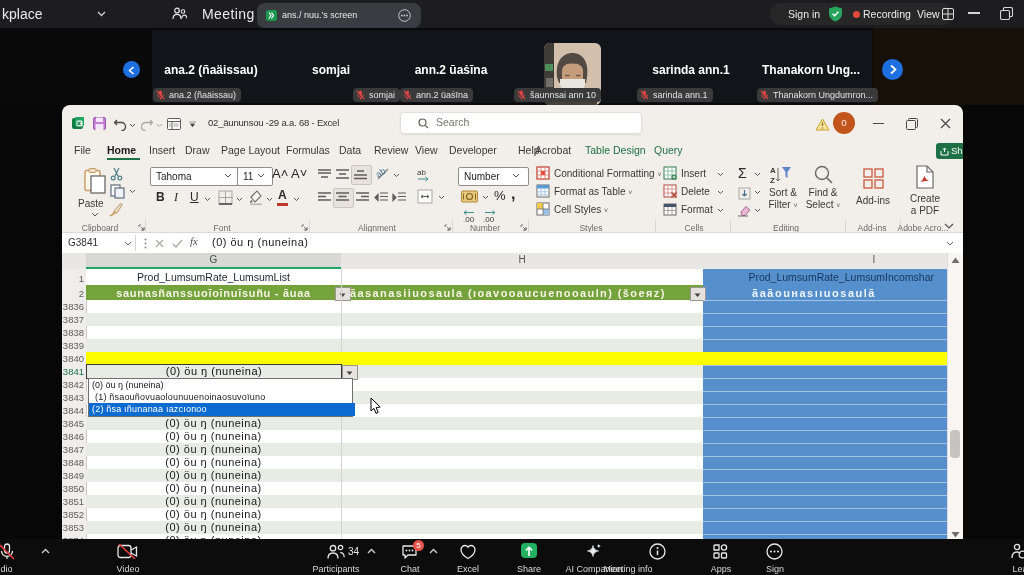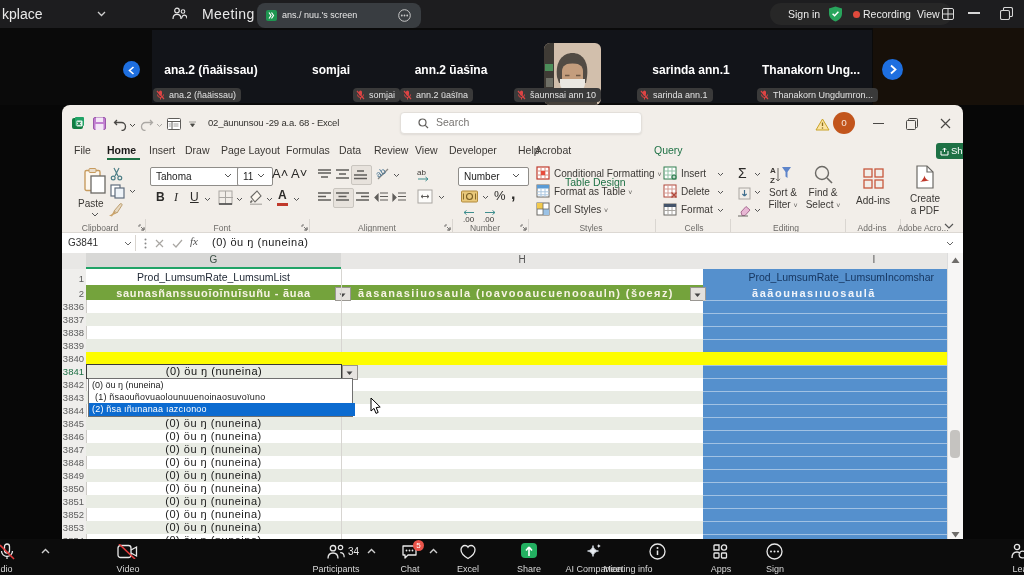--- a/index.html
+++ b/index.html
@@ -210,21 +210,21 @@
    <div class="mi" style="left:87px;">Insert</div>
    <div class="mi" style="left:123px;">Draw</div>
    <div class="mi" style="left:159px;">Page Layout</div>
    <div class="mi" style="left:224px;">Formulas</div>
    <div class="mi" style="left:277px;">Data</div>
    <div class="mi" style="left:312px;">Review</div>
    <div class="mi" style="left:353px;">View</div>
    <div class="mi" style="left:387px;">Developer</div>
    <div class="mi" style="left:456px;">Help</div>
    <div class="mi" style="left:473px;">Acrobat</div>
-   <div class="mi" style="left:503px;color:#1e7145;margin-top:32px;">Table Design</div>
+   <div class="mi" style="left:523px;color:#1e7145;">Table Design</div>
    <div class="mi" style="left:592px;color:#1e7145;">Query</div>
    <div class="abs" style="left:45px;top:18px;width:33px;height:2px;background:#1e7145;"></div>
    <div class="abs" style="left:874px;top:3px;width:36px;height:16px;background:#1e7145;border-radius:3px;color:#fff;font-size:9.5px;line-height:16px;padding-left:15px;">Share</div>
    <svg class="abs" style="left:878px;top:7px;" width="9" height="9" viewBox="0 0 9 9">
         <path d="M1 4v4h7V4M4.5 5V1M4.5 1L2.8 2.8M4.5 1l1.7 1.8" stroke="#fff" fill="none"></path>
       </svg>
  </div>
 
  <div class="abs" id="ribbon" style="left:0;top:56px;width:901px;height:72px;">
 
@@ -558,21 +558,21 @@
   <div class="abs" style="left:24px;top:18px;width:255px;text-align:center;font-size:10.5px;color:#1c2532;">Prod_LumsumRate_LumsumList</div>
 
   <div class="abs" style="left:641px;top:16px;width:244px;height:278px;background:#5590cd;"></div>
   <div class="abs" style="left:641px;top:18px;width:231px;text-align:right;font-size:10.5px;color:#16355f;">Prod_LumsumRate_LumsumIncomshar</div>
 
   <div class="abs" style="left:24px;top:32px;width:617px;height:15px;background:#74a33c;"></div>
   <div class="abs" style="left:24px;top:34px;width:255px;text-align:center;font-size:11px;letter-spacing:.7px;font-weight:bold;color:#f7f3e4;">saunasñanssuoīoīnuīsuñu - ãuaa</div>
   <div class="abs" style="left:273px;top:34px;width:14px;height:12px;background:#e4e1dd;border:1px solid #9a9792;"><svg style="margin:3px 0 0 3px;" width="7" height="5" viewBox="0 0 7 5">
           <path d="M0.5 0.5L3.5 4l3-3.5z" fill="#444"></path>
         </svg></div>
-  <div class="abs" style="left:288px;top:34px;width:332px;text-align:center;font-size:11px;letter-spacing:1.4px;font-weight:bold;color:#f7f3e4;">ãasanasiiuosaula (ıoavooaucuenooauln) (šoeяz)</div>
+  <div class="abs" style="left:288px;top:34px;width:332px;text-align:left;font-size:11px;letter-spacing:1.4px;font-weight:bold;color:#f7f3e4;">ãasanasiiuosaula (ıoavooaucuenooauln) (šoeяz)</div>
   <div class="abs" style="left:628px;top:34px;width:14px;height:12px;background:#e4e1dd;border:1px solid #9a9792;"><svg style="margin:3px 0 0 3px;" width="7" height="5" viewBox="0 0 7 5">
           <path d="M0.5 0.5L3.5 4l3-3.5z" fill="#444"></path>
         </svg></div>
   <div class="abs" style="left:630px;top:34px;width:244px;text-align:center;font-size:11px;letter-spacing:1.5px;font-weight:bold;color:#f0f4fa;">ãaãouнasııuosaulā</div>
 
   <div class="abs" style="left:24px;top:60px;width:617px;height:13px;background:#e9ece4;"></div>
   <div class="abs" style="left:24px;top:86px;width:617px;height:13px;background:#e9ece4;"></div>
   <div class="abs" style="left:24px;top:112px;width:617px;height:13px;background:#e9ece4;"></div>
   <div class="abs" style="left:24px;top:138px;width:617px;height:13px;background:#e9ece4;"></div>
   <div class="abs" style="left:24px;top:164px;width:617px;height:13px;background:#e9ece4;"></div>

